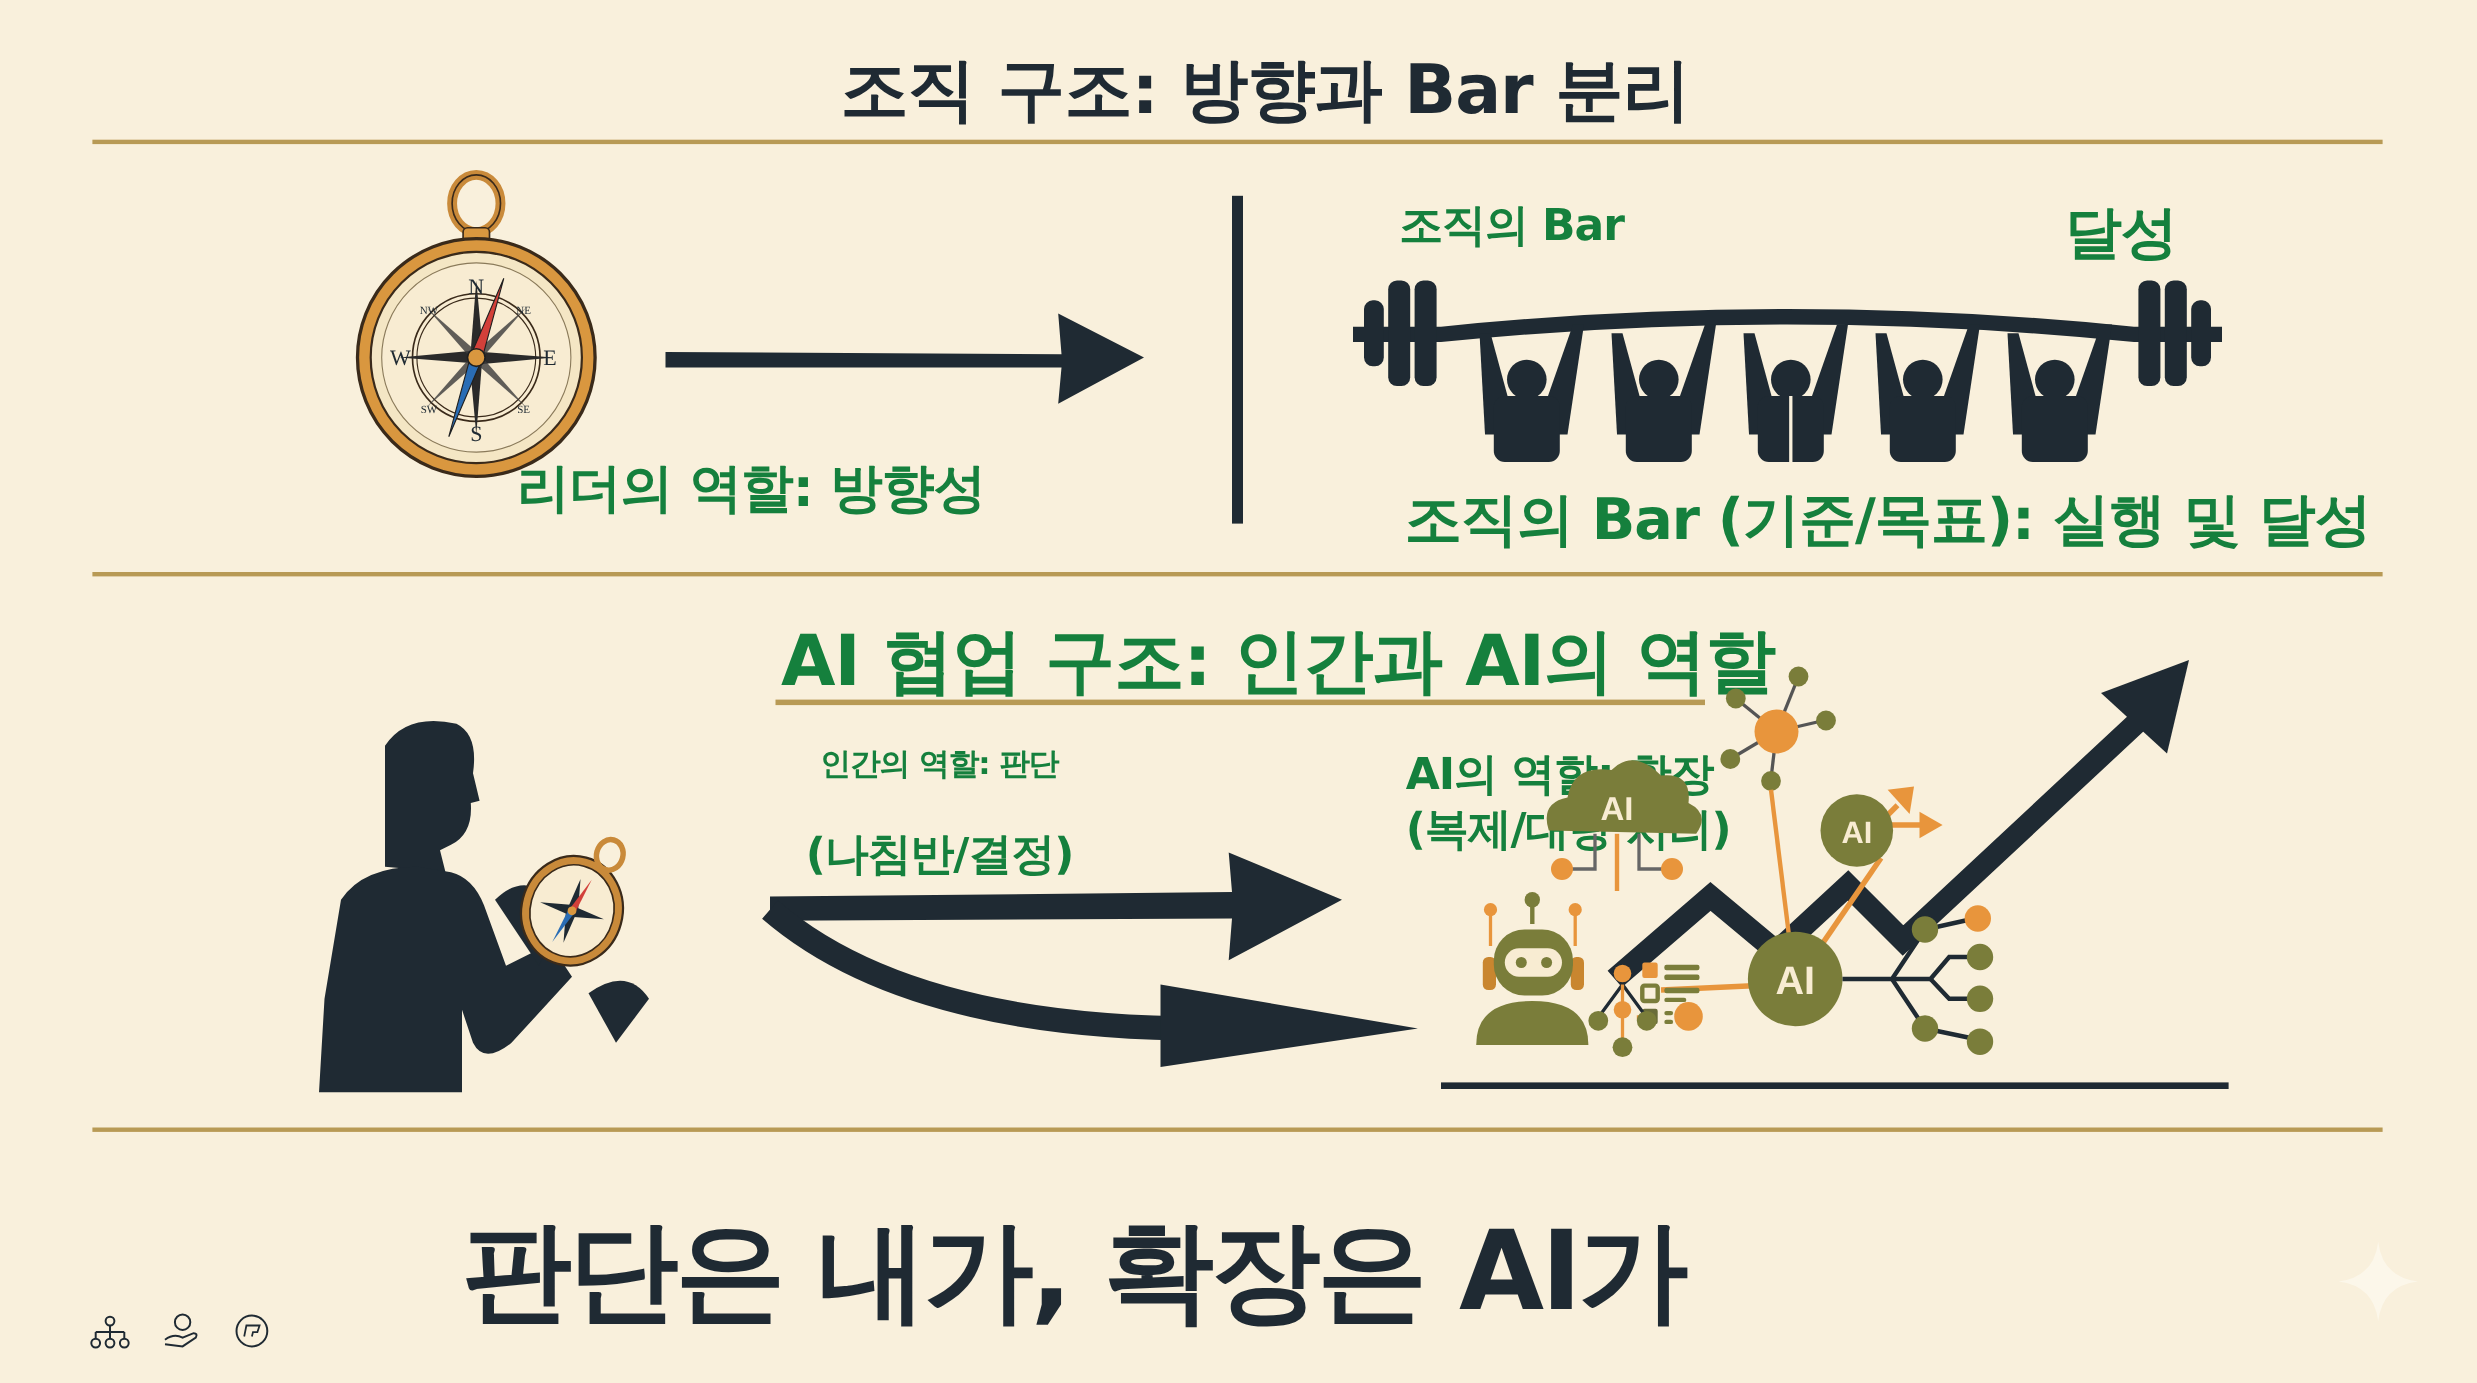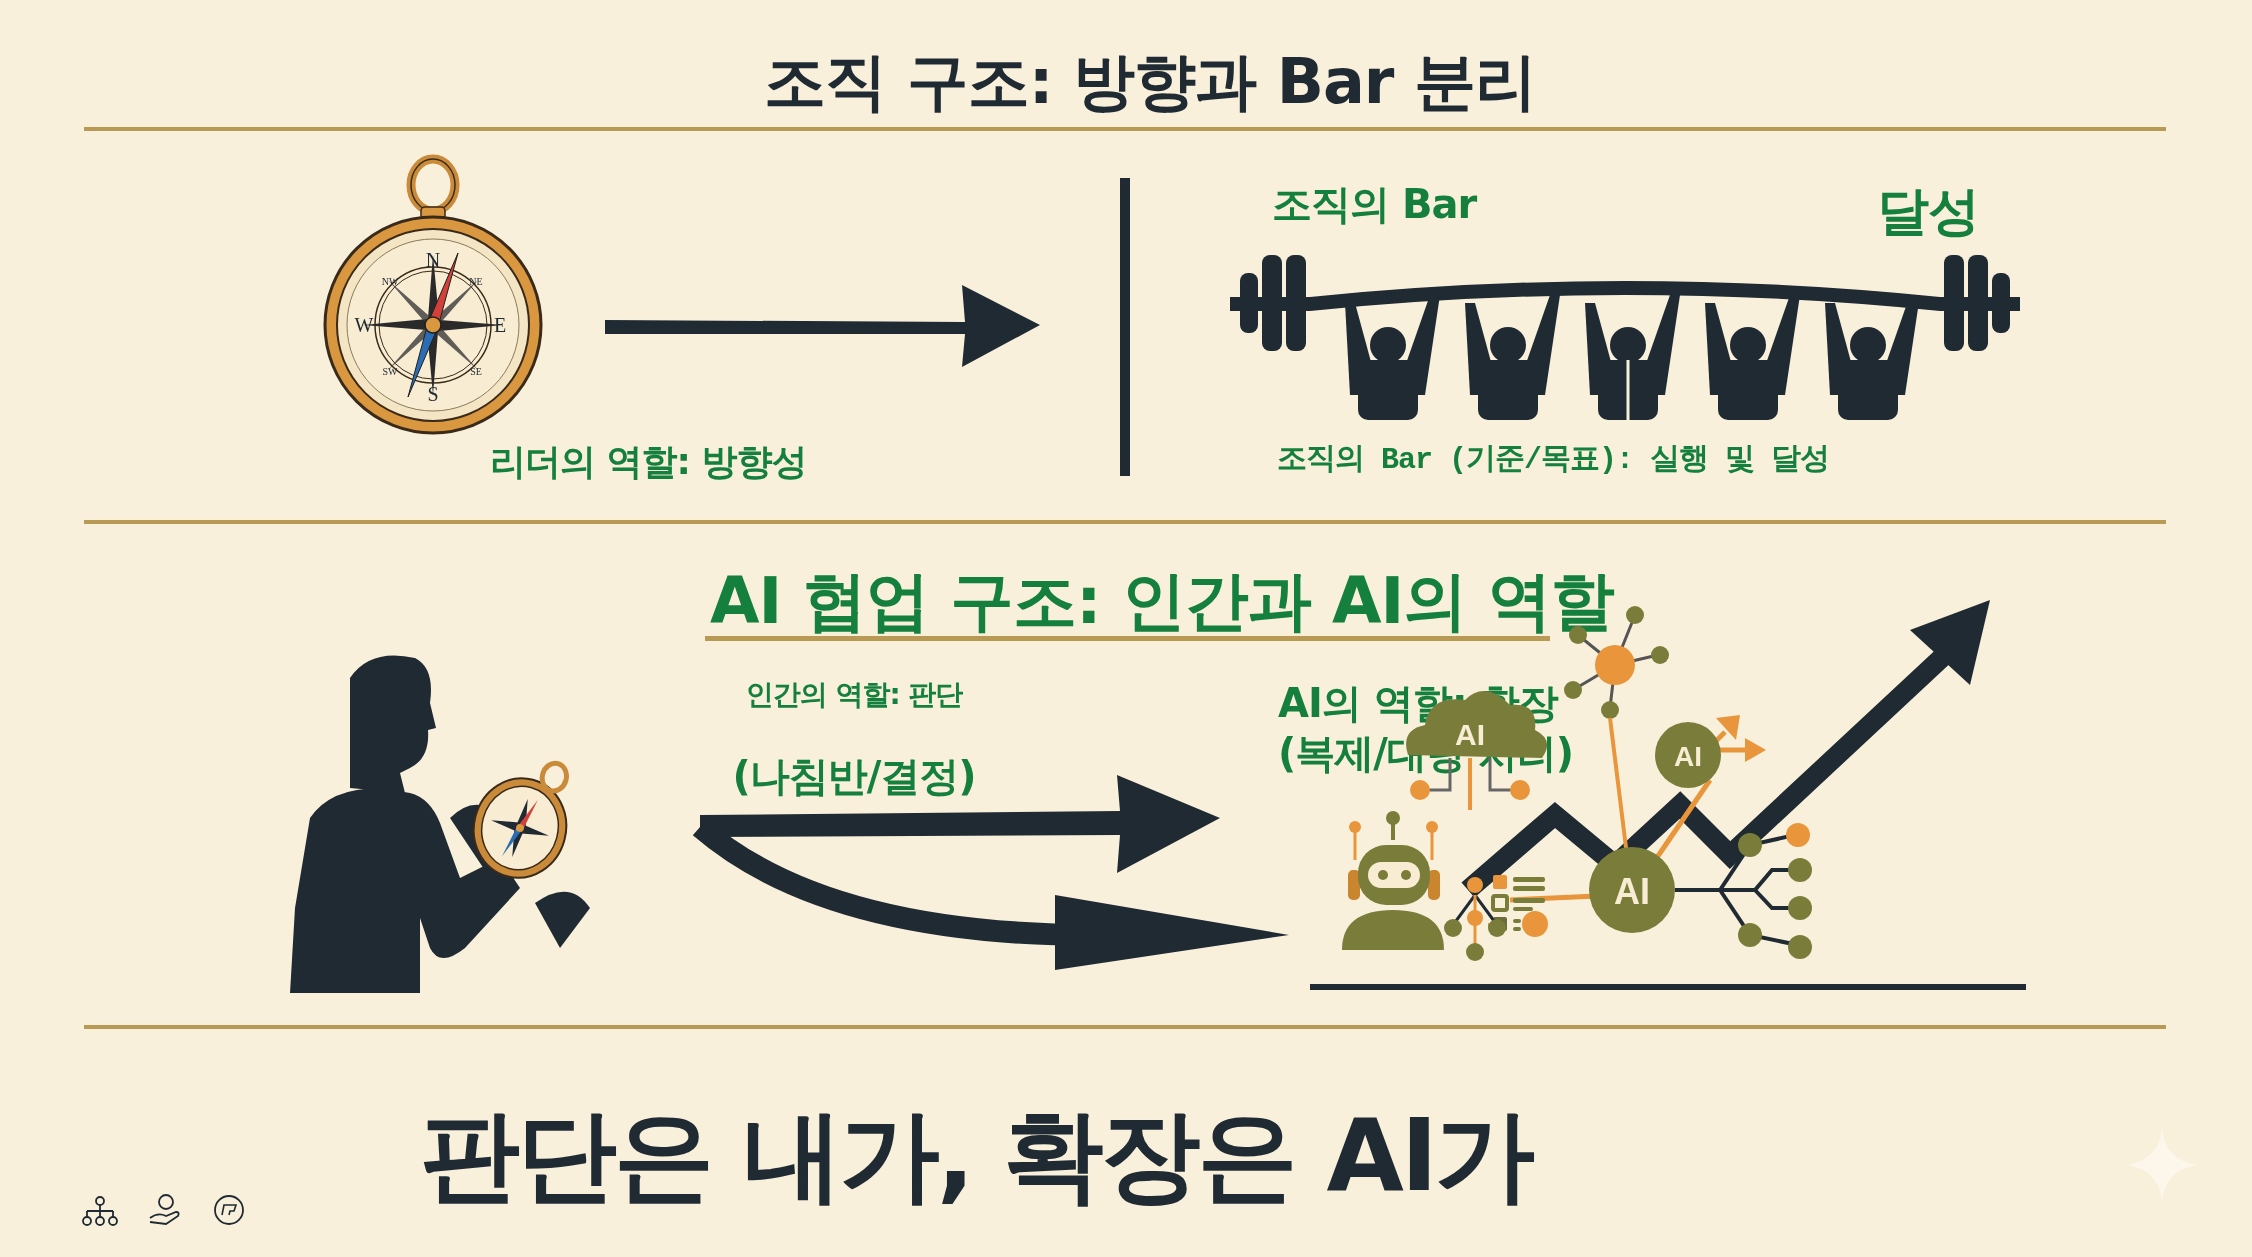--- a/index.html
+++ b/index.html
@@ -51,21 +51,21 @@
   <text x="72" y="130" font-family="Liberation Serif, serif" font-size="10" text-anchor="middle" fill="#1f2a33">NW</text>
   <text x="158" y="130" font-family="Liberation Serif, serif" font-size="10" text-anchor="middle" fill="#1f2a33">NE</text>
   <text x="72" y="220" font-family="Liberation Serif, serif" font-size="10" text-anchor="middle" fill="#1f2a33">SW</text>
   <text x="158" y="220" font-family="Liberation Serif, serif" font-size="10" text-anchor="middle" fill="#1f2a33">SE</text>
 </svg>
 
 <svg style="left:600px; top:280px;" width="450" height="90" viewBox="0 0 450 90">
   <polygon points="5,40 365,42 362,5 440,45 362,87 365,54 5,54" fill="#1f2a33"></polygon>
 </svg>
 
-<div class="label" style="left:470px; top:438px; font-size:36px;margin-left:20px;">리더의 역할: 방향성</div>
+<div class="label" style="left:470px; top:412px; font-size:48px;">리더의 역할: 방향성</div>
 
 <div class="abs" style="left:1120px; top:178px; width:10px; height:298px; background:#1f2a33;"></div>
 
 <div class="label" style="left:1272px; top:177px; font-size:40px;">조직의 Bar</div>
 <div class="label" style="left:1877px; top:177px; font-size:52px;">달성</div>
 
 <svg style="left:1230px; top:245px;" width="790" height="175" viewBox="0 0 790 175">
   <g fill="#1f2a33">
 
     <path d="M0,52 L80,52 Q395,20 710,52 L790,52 L790,66 L710,66 Q395,34 80,66 L0,66 Z"></path>
@@ -93,21 +93,21 @@
     <g transform="translate(360,0)">
         <use href="#p1"></use>
       </g>
     <g transform="translate(480,0)">
         <use href="#p1"></use>
       </g>
   </g>
   <path d="M398,115 L398,175" stroke="#f9f0dc" stroke-width="3"></path>
 </svg>
 
-<div class="label" style="left:1277px; top:438px; font-size:30px;font-family:Liberation Mono, monospace;">조직의 Bar (기준/목표): 실행 및 달성</div>
+<div class="label" style="left:1277px; top:438px; font-size:52px;">조직의 Bar (기준/목표): 실행 및 달성</div>
 
 <div class="rule" style="left:84px; width:2082px; top:520px;"></div>
 
 <div class="label" style="left:710px; top:558px; font-size:64px;">AI 협업 구조: 인간과 AI의 역할</div>
 <div class="rule" style="left:705px; width:845px; top:636px; height:5px;"></div>
 
 <svg style="left:290px; top:648px;" width="350" height="345" viewBox="0 0 350 345">
   <g fill="#1f2a33">
     <path d="M60,30 Q80,0 125,10 Q145,20 140,55 L146,80 L138,82 Q140,110 120,120 L110,125 L115,145 L60,140 Z"></path>
     <path d="M20,170 Q40,140 90,140 L120,145 Q140,150 150,175 L170,230 L210,210 L230,240 L175,300 Q150,320 140,300 L130,270 L130,345 L0,345 L5,260 Z"></path>

